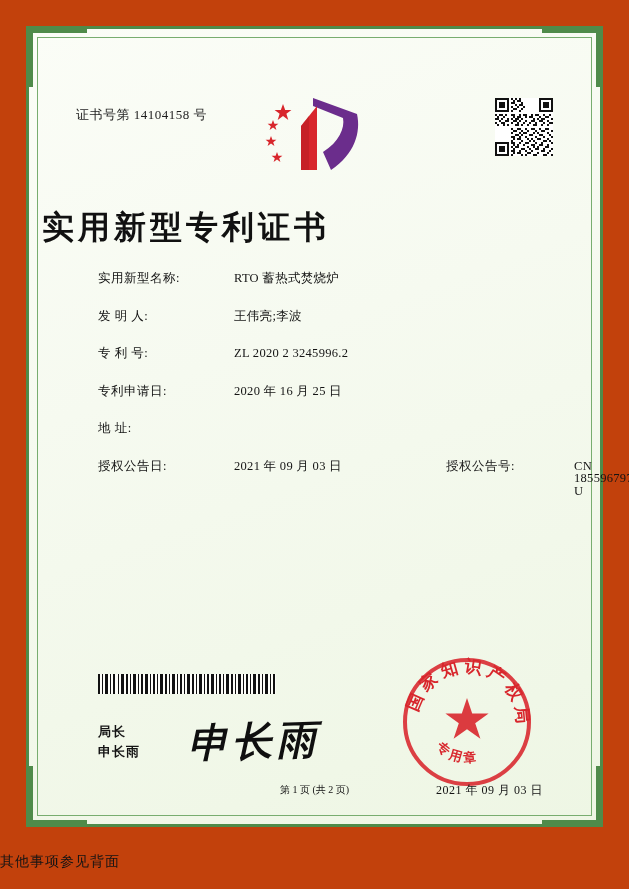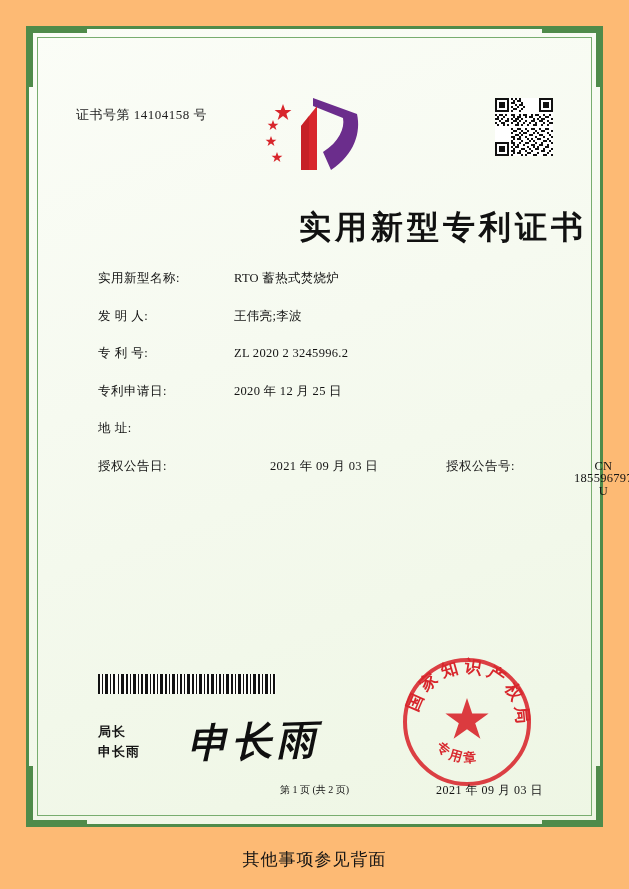--- a/index.html
+++ b/index.html
@@ -11,21 +11,21 @@
     width: 629px;
     height: 889px;
     font-family: "Liberation Serif", "DejaVu Serif", serif;
     color: #1a1a1a;
     position: relative;
     overflow: hidden;
   }
   .page {
     position: absolute;
     inset: 0;
-    background: #fdba74;
+    background: #c2410c;
   }
   
   .frame-outer {
     position: absolute;
     left: 26px;
     top: 26px;
     right: 26px;
     bottom: 62px;
     border: 3px solid #4f8b4a;
     background: linear-gradient(160deg, #fbfdf7 0%, #f6faf0 40%, #f2f8ea 70%, #eef6e4 100%);
@@ -85,21 +85,21 @@
     transform: translateX(-50%);
     width: 108px;
     height: 86px;
   }
 
   .doc-title {
     position: absolute;
     left: 0;
     right: 0;
     top: 162px;
-    text-align: right;
+    text-align: left;
     font-size: 32px;
     font-weight: bold;
     letter-spacing: 4px;
     color: #111;
     font-family: "Liberation Serif", "DejaVu Serif", serif;
   }
 
   .fields {
     position: absolute;
     left: 56px;
@@ -116,21 +116,20 @@
   }
   .field-label {
     width: 104px;
     flex: 0 0 104px;
     letter-spacing: 0.5px;
     color: #141414;
   }
   .field-value {
     color: #141414;
     letter-spacing: 0.3px;
-    text-align: center;
   }
   .field-row.dual .field-value.first {
     width: 180px;
     flex: 0 0 180px;
   }
   .field-label2 {
     width: 96px;
     flex: 0 0 96px;
     letter-spacing: 0.5px;
   }
@@ -206,22 +205,21 @@
     bottom: 12px;
     text-align: center;
     font-size: 10px;
     color: #141414;
   }
   .footer-note {
     position: absolute;
     left: 0;
     right: 0;
     bottom: 18px;
-    text-align: center;
-    font-size: 17px;
+    font-size: 14px;
     color: #141414;
     letter-spacing: 1px;
   }
 </style>
 </head>
 <body>
 
 <div class="page">
 
   <div class="frame-outer">
@@ -435,21 +433,21 @@
       <div class="field-row">
         <span class="field-label">发 明 人:</span>
         <span class="field-value">王伟亮;李波</span>
       </div>
       <div class="field-row">
         <span class="field-label">专 利 号:</span>
         <span class="field-value">ZL 2020 2 3245996.2</span>
       </div>
       <div class="field-row">
         <span class="field-label">专利申请日:</span>
-        <span class="field-value">2020 年 12 月 25 日</span>
+        <span class="field-value">2020 年 16 月 25 日</span>
       </div>
       <div class="field-row">
         <span class="field-label">地 址:</span>
       </div>
       <div class="field-row dual">
         <span class="field-label">授权公告日:</span>
         <span class="field-value first">2021 年 09 月 03 日</span>
         <span class="field-label2">授权公告号:</span>
         <span class="field-value">CN 185596797 U</span>
       </div>

